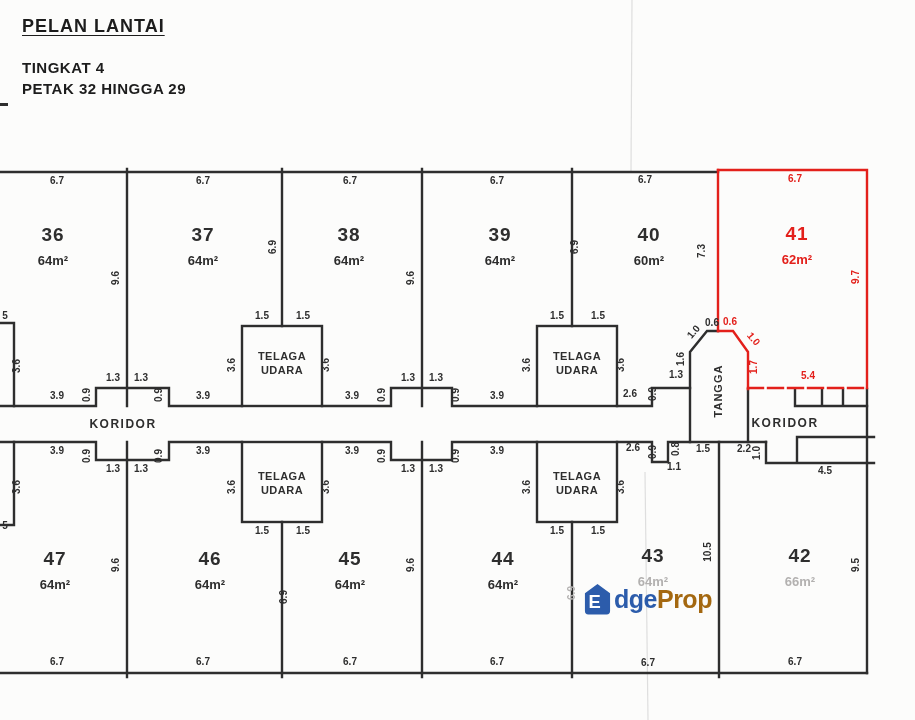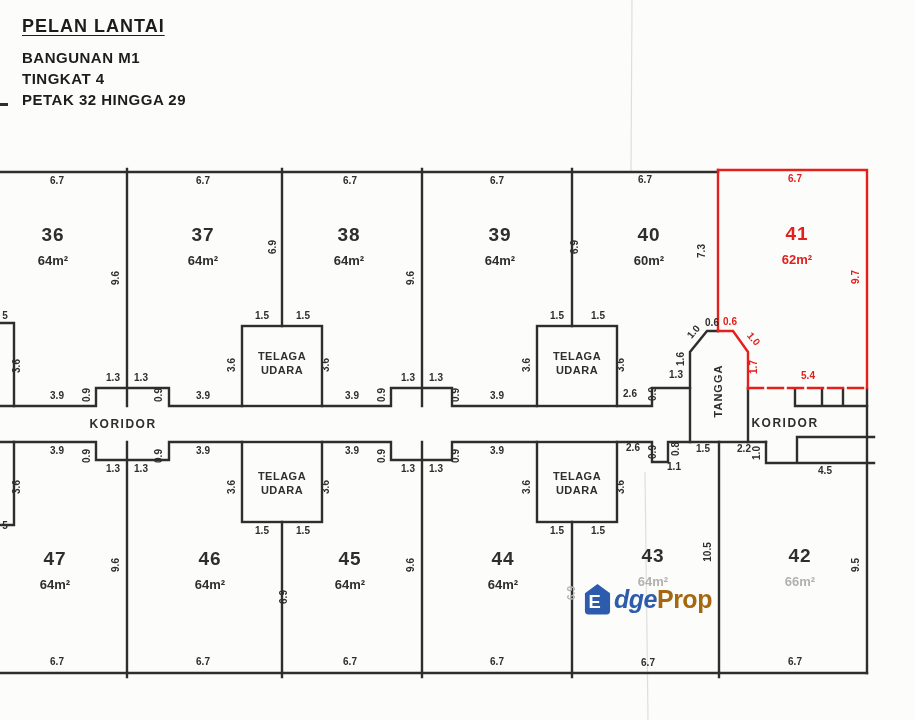--- a/index.html
+++ b/index.html
@@ -2,38 +2,38 @@
 <html><head>
 <meta charset="utf-8">
 <style>
   html,body{margin:0;padding:0;background:#ffffff;}
   #stage{position:relative;width:915px;height:720px;background:#fcfcfb;overflow:hidden;
          font-family:"Liberation Sans",sans-serif;}
   #plan{position:absolute;left:0;top:0;}
   
   .titleblock{position:absolute;left:22px;top:16px;color:#1c1c1c;}
   .tb-title{font-size:18px;font-weight:bold;letter-spacing:1px;text-decoration:underline;
-            text-underline-offset:3px;margin-bottom:10px;}
+            text-underline-offset:3px;margin-bottom:20px;}
   .tb-line{font-size:15px;font-weight:bold;letter-spacing:0.5px;line-height:21px;white-space:pre;}
   .edge-dash{position:absolute;left:0;top:103px;width:8px;height:3px;background:#2e2e2e;}
   
   text{font-family:"Liberation Sans",sans-serif;fill:#2e2e2e;text-anchor:middle;}
   .dim{font-size:10px;font-weight:bold;}
   .unitno{font-size:19px;font-weight:bold;letter-spacing:1px;}
   .unitarea{font-size:13px;font-weight:bold;}
   .room{font-size:12px;font-weight:bold;letter-spacing:1.5px;}
   .telaga{font-size:11px;font-weight:bold;letter-spacing:0.5px;}
   .tangga{font-size:11px;font-weight:bold;letter-spacing:1px;}
   .red{fill:#e3201b;}
   .faded{fill:#b3b1b0;}
   
   .logo{position:absolute;left:583px;top:583px;display:flex;align-items:center;opacity:0.96;}
   .logo svg{display:block;margin-right:2px;}
   .logo-text{font-size:25px;font-weight:bold;letter-spacing:-0.5px;line-height:33px;}
-  .lb{color:#2456a8;font-style:italic;}
+  .lb{color:#2456a8;}
   .ld{color:#a16207;}
 </style>
 </head>
 <body>
 
 <div id="stage">
 
   <svg id="plan" width="915" height="720" viewBox="0 0 915 720">
 
     <g stroke="#dedede" stroke-width="1.2">
@@ -187,21 +187,20 @@
         <text x="577" y="374" class="telaga">UDARA</text>
         <text x="282" y="480" class="telaga">TELAGA</text>
         <text x="282" y="494" class="telaga">UDARA</text>
         <text x="577" y="480" class="telaga">TELAGA</text>
         <text x="577" y="494" class="telaga">UDARA</text>
       </g>
   </svg>
 
   <div class="titleblock">
     <div class="tb-title">PELAN LANTAI</div>
-    <div class="tb-line">BANGUNAN M1</div>
     <div class="tb-line">TINGKAT 4</div>
     <div class="tb-line">PETAK 32 HINGGA 29</div>
   </div>
   <div class="edge-dash"></div>
 
   <div class="logo">
     <svg width="29" height="33" viewBox="0 0 30 34">
       <path d="M15 1 L28 10.5 V29 a3.5 3.5 0 0 1 -3.5 3.5 H5.5 a3.5 3.5 0 0 1 -3.5 -3.5 V10.5 Z" fill="#2456a8"></path>
       <text x="12" y="26" style="fill:#ffffff;font-size:19px;font-weight:bold;">E</text>
     </svg>

